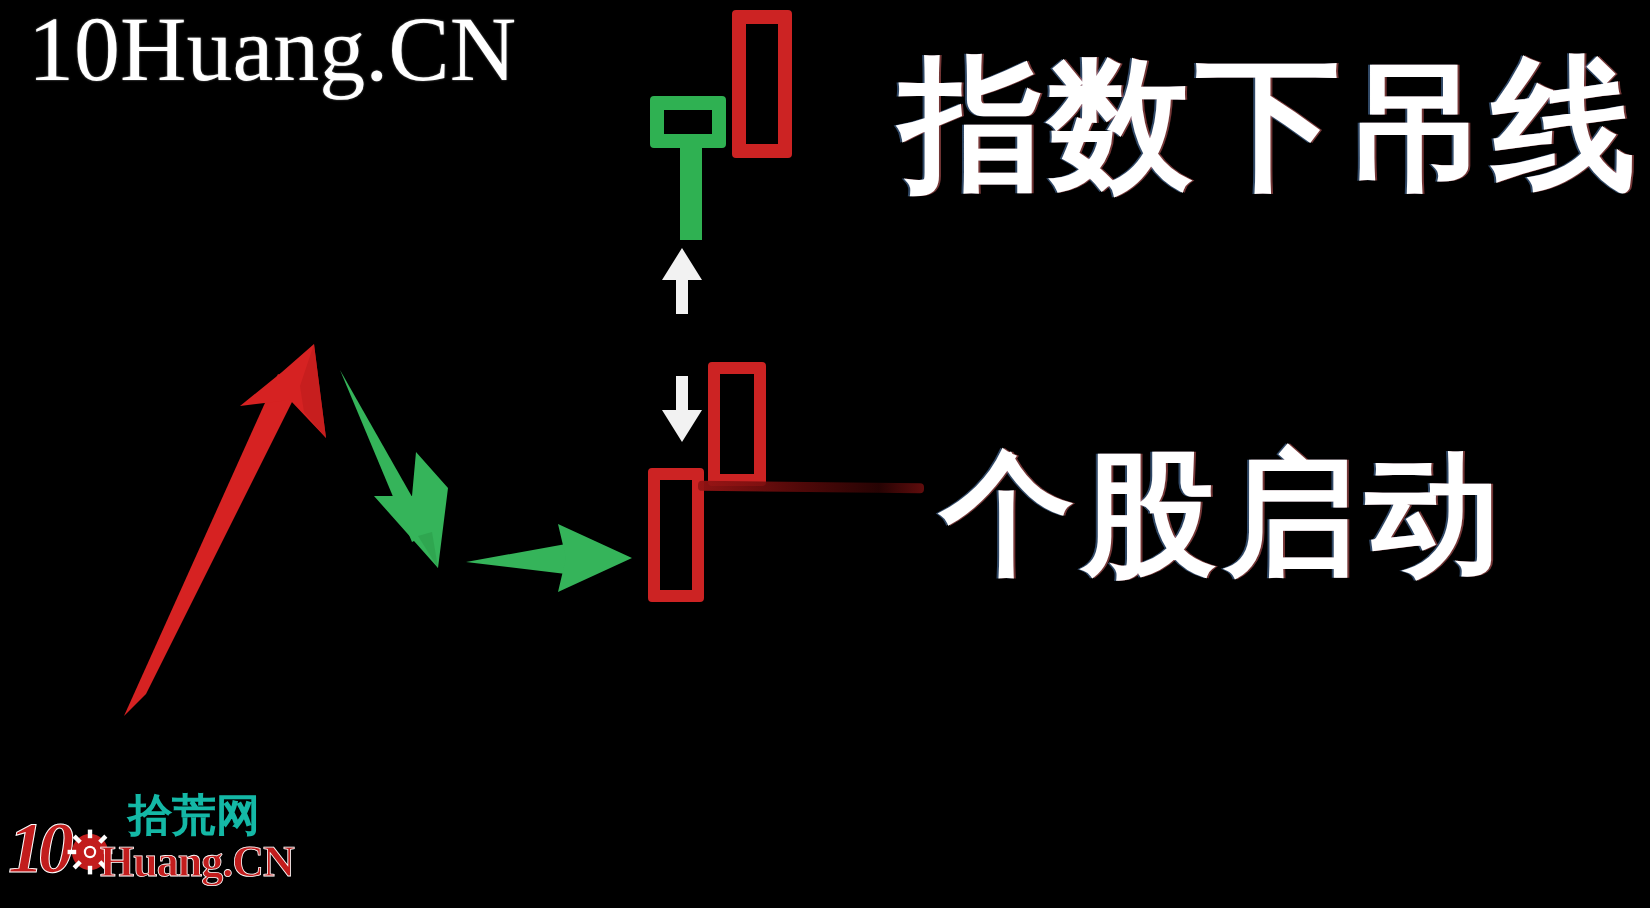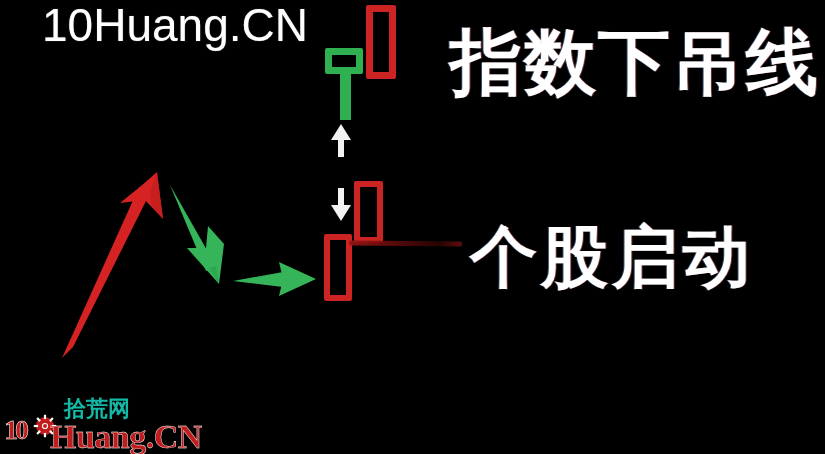--- a/index.html
+++ b/index.html
@@ -14,28 +14,27 @@
     background: #000000;
     overflow: hidden;
     font-family: "Liberation Sans", sans-serif;
   }
 
   
   #wm-top {
     position: absolute;
     left: 14px;
     top: 2px;
-    font-family: Liberation Sans, sans-serif;
+    font-family: Liberation Serif, serif;
     font-size: 46px;
     line-height: 1;
     color: #ffffff;
     letter-spacing: 0px;
     white-space: nowrap;
     text-shadow: 0 0 1px rgba(255,255,255,.5);
-    margin-left: 28px;
   }
 
   
   .cn-label {
     position: absolute;
     color: #ffffff;
     font-family: "DejaVu Sans", sans-serif;
     font-weight: 700;
     white-space: nowrap;
     line-height: 1;
@@ -123,27 +122,28 @@
   
   #logo {
     position: absolute;
     left: 4px;
     top: 398px;
     width: 150px;
     height: 52px;
   }
   #logo-10 {
     position: absolute;
-    left: 0px; top: 18px;
+    left: 0px; top: 8px;
     font-family: "Liberation Serif", serif;
     font-weight: 700;
-    font-size: 28px;
+    font-size: 36px;
     line-height: 1;
     color: #c21d1d;
     letter-spacing: -3px;
+    font-style: italic;
     -webkit-text-stroke: 0.5px #ffffff;
   }
   #logo-gear {
     position: absolute;
     left: 29px;
     top: 16px;
     width: 24px;
     height: 24px;
   }
   #logo-cn {
@@ -157,21 +157,21 @@
     color: #14b8a6;
     letter-spacing: 0px;
     white-space: nowrap;
   }
   #logo-huang {
     position: absolute;
     left: 46px;
     top: 22px;
     font-family: "Liberation Serif", serif;
     font-weight: 700;
-    font-size: 34px;
+    font-size: 22px;
     line-height: 1;
     color: #c21d1d;
     letter-spacing: -0.5px;
     white-space: nowrap;
     -webkit-text-stroke: 0.4px #ffffff;
   }
 </style>
 </head>
 <body>
 

